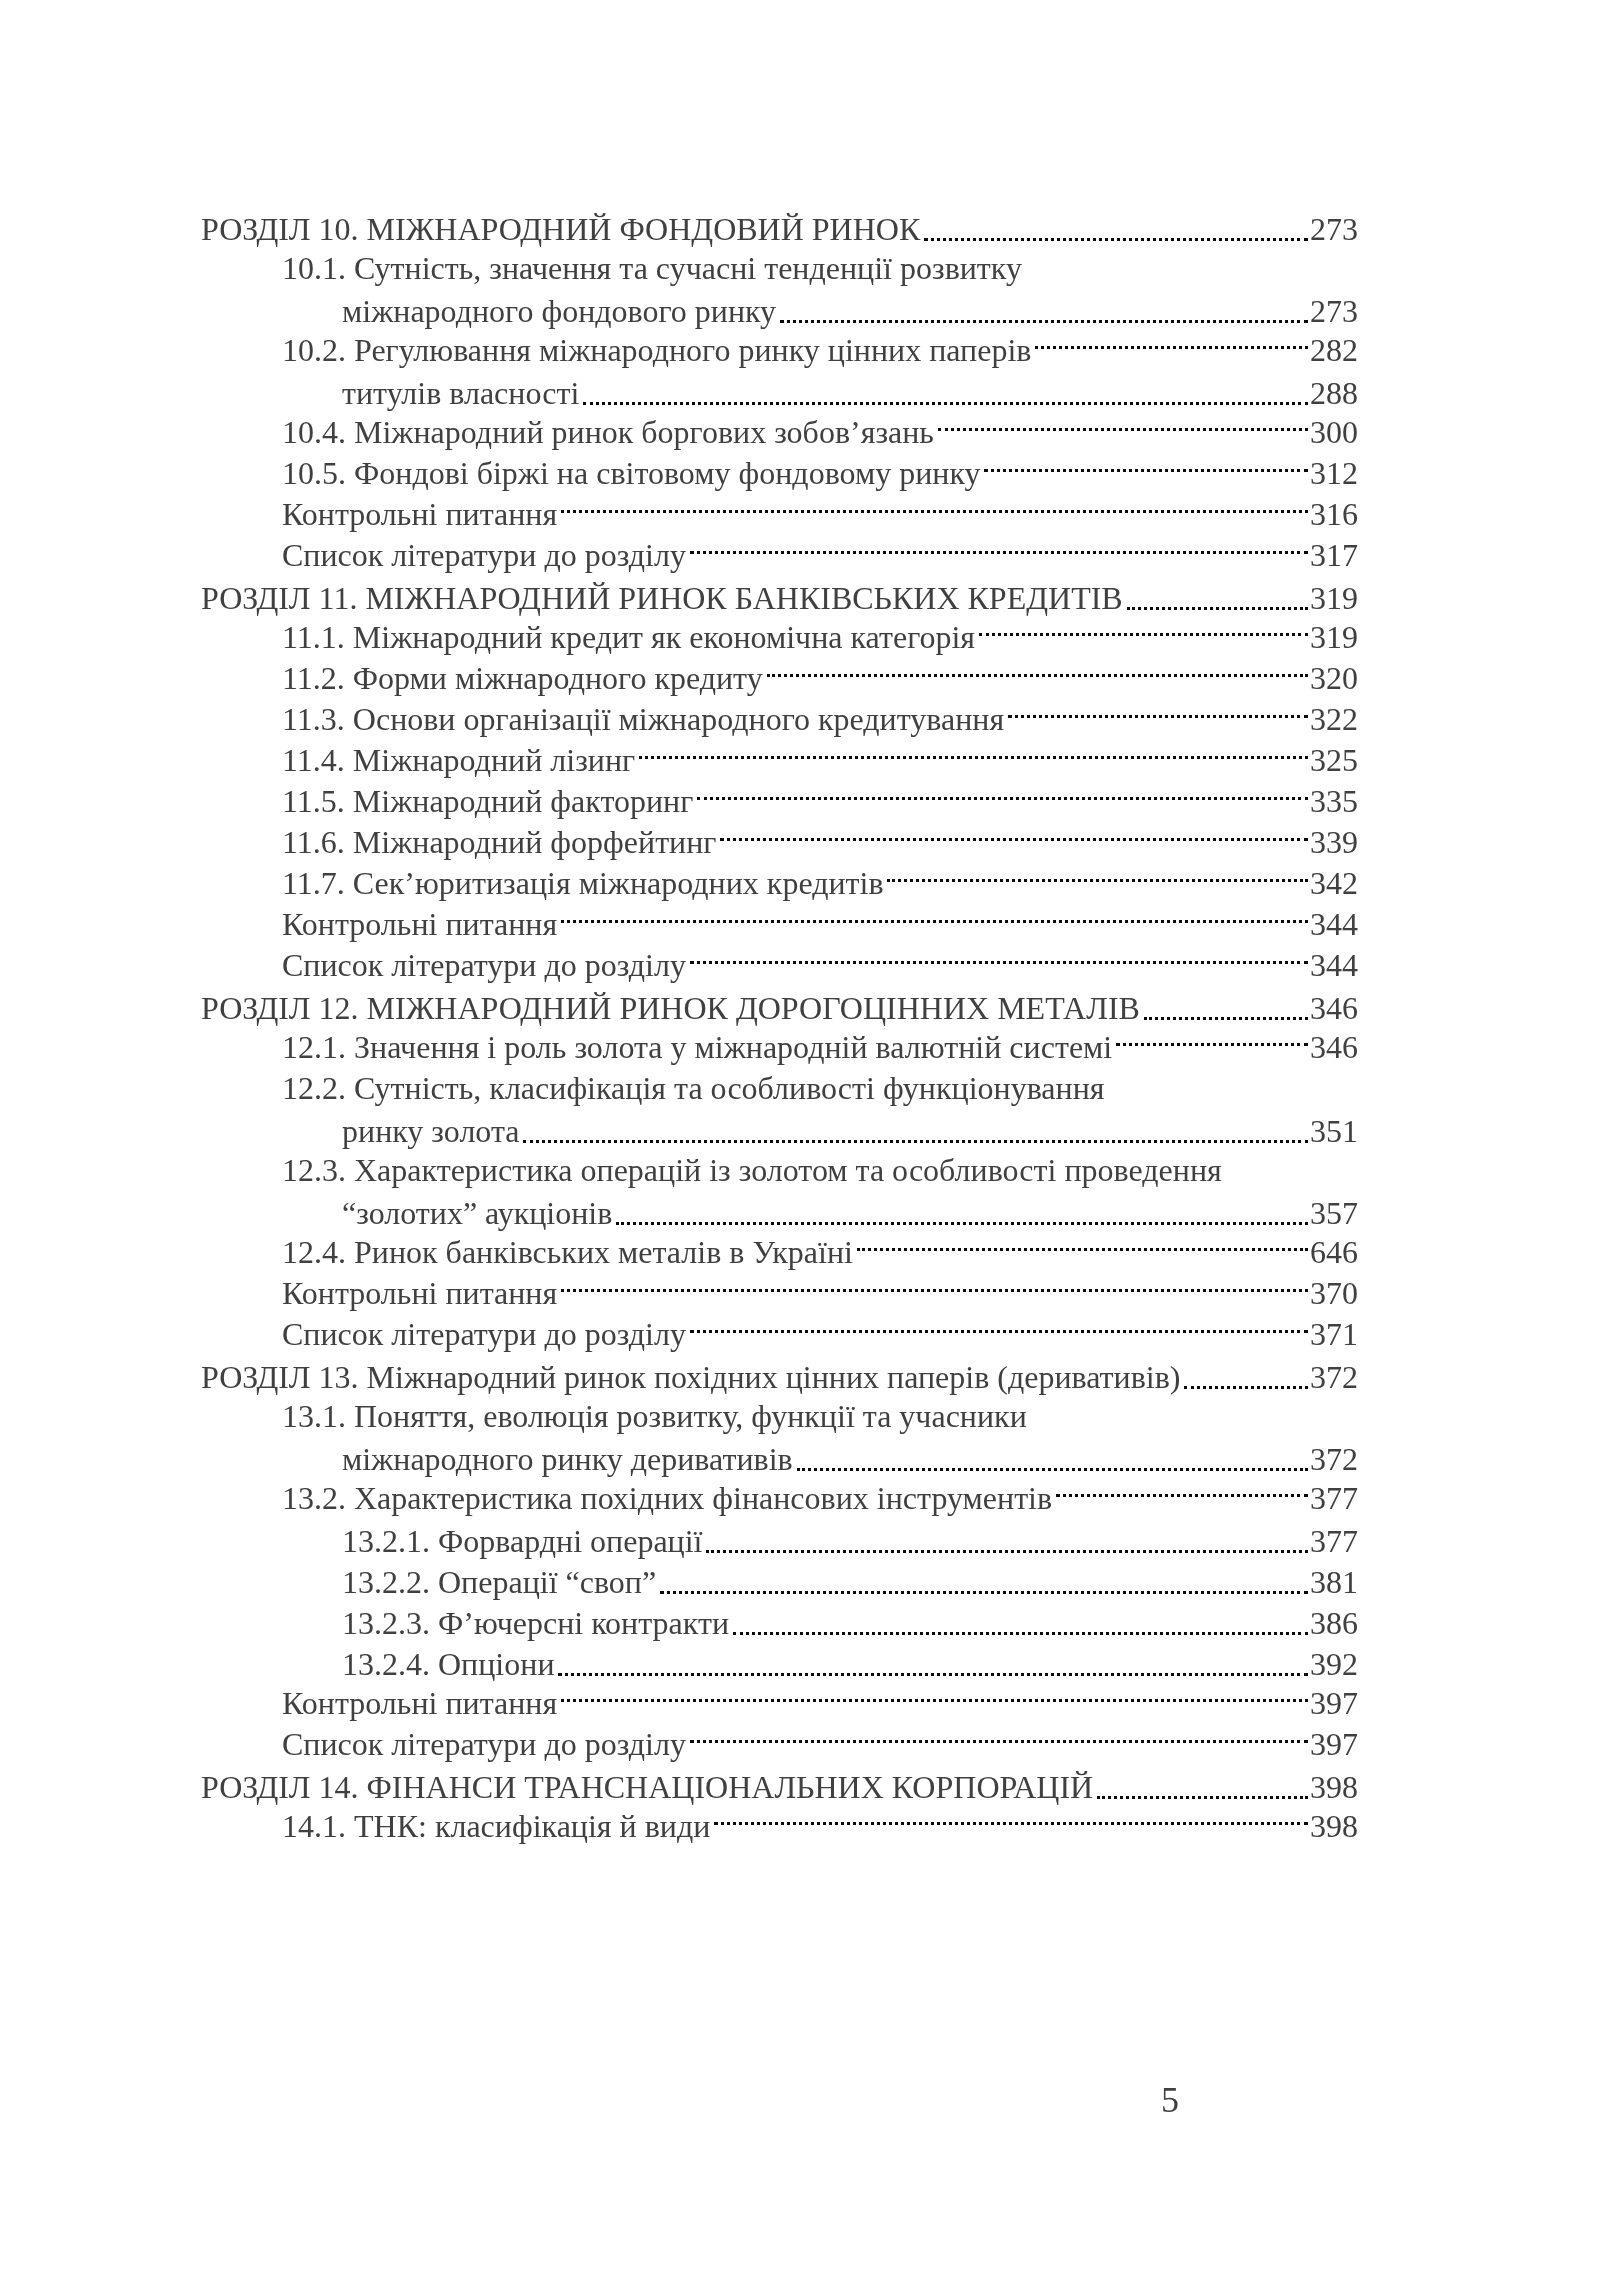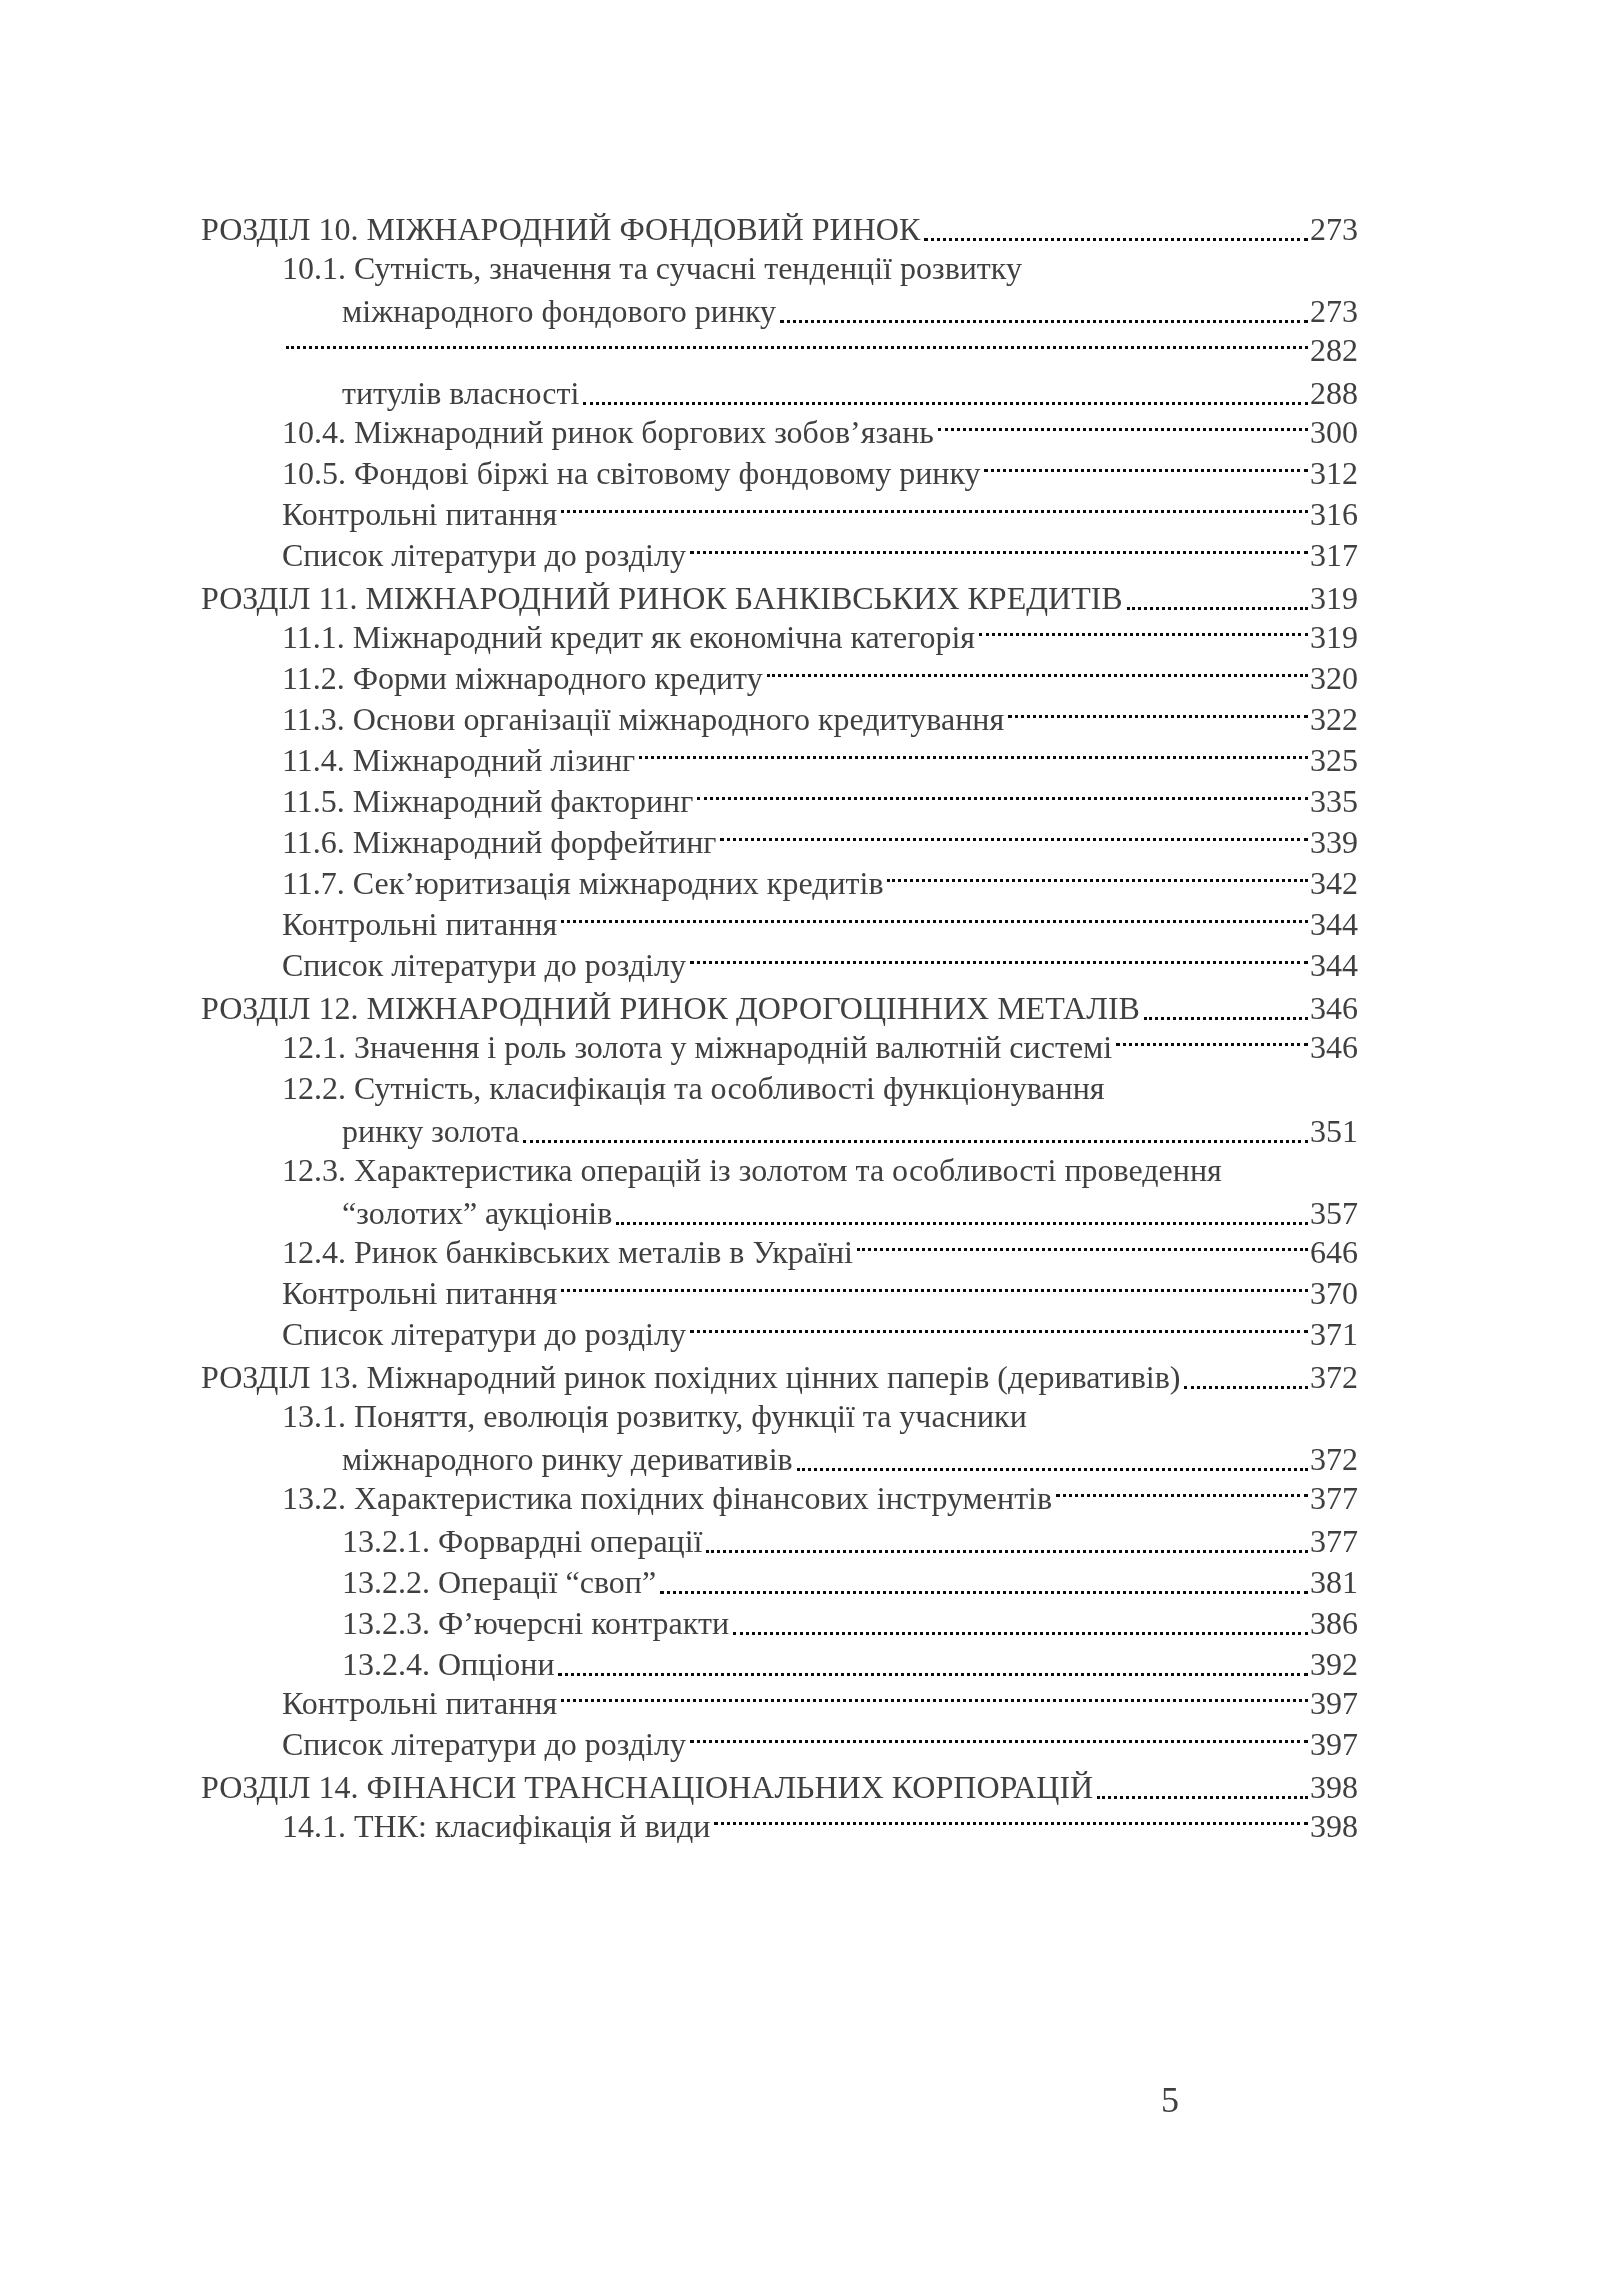--- a/index.html
+++ b/index.html
@@ -68,20 +68,21 @@
       <div class="row lvl1">
     <span class="txt">10.1. Сутність, значення та сучасні тенденції розвитку</span>
 
   </div>
       <div class="row lvl2">
     <span class="txt">міжнародного фондового ринку</span>
     <span class="dots"></span>
     <span class="pg">273</span>
   </div>
       <div class="row lvl1">
+    <span class="txt">10.2. Регулювання міжнародного ринку цінних паперів</span>
     <span class="dots"></span>
     <span class="pg">282</span>
   </div>
       <div class="row lvl2">
     <span class="txt">титулів власності</span>
     <span class="dots"></span>
     <span class="pg">288</span>
   </div>
       <div class="row lvl1">
     <span class="txt">10.4. Міжнародний ринок боргових зобов’язань</span>

